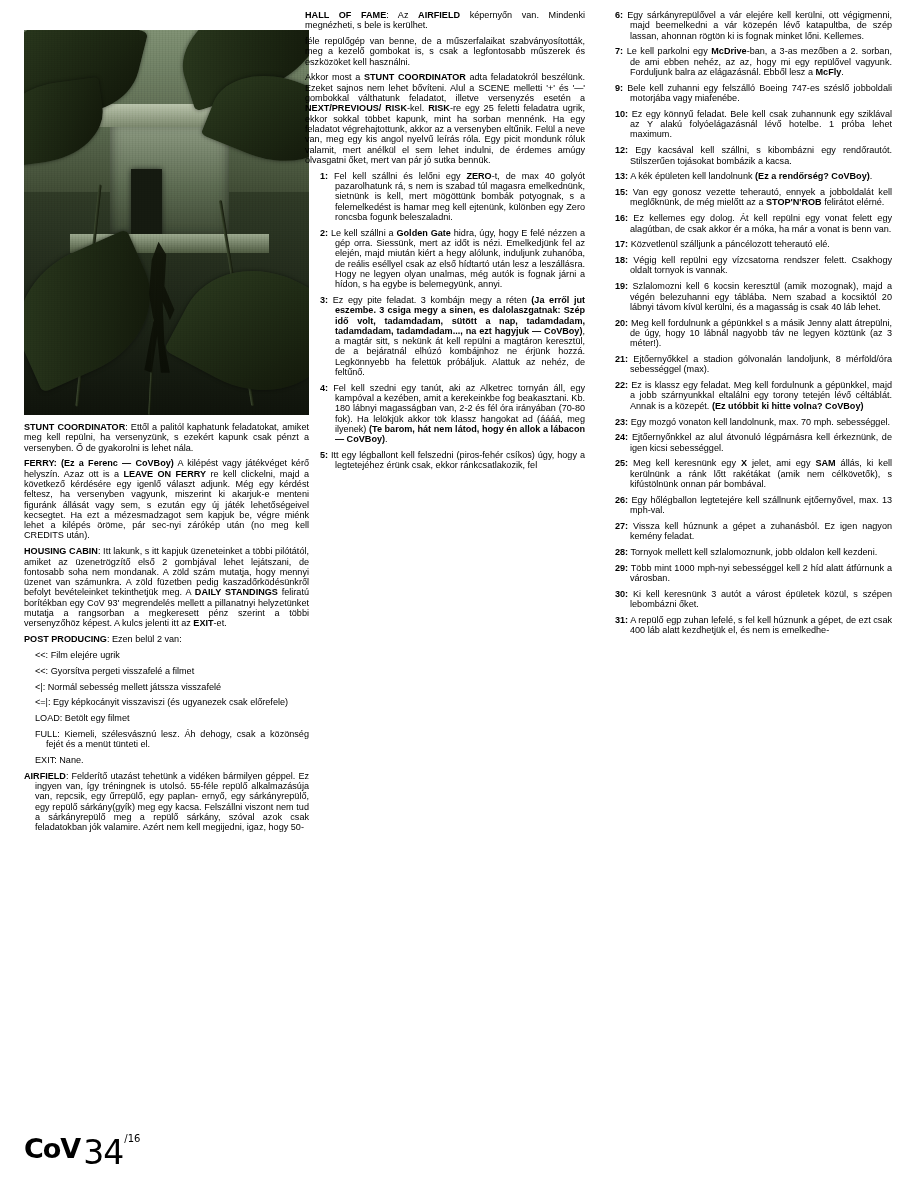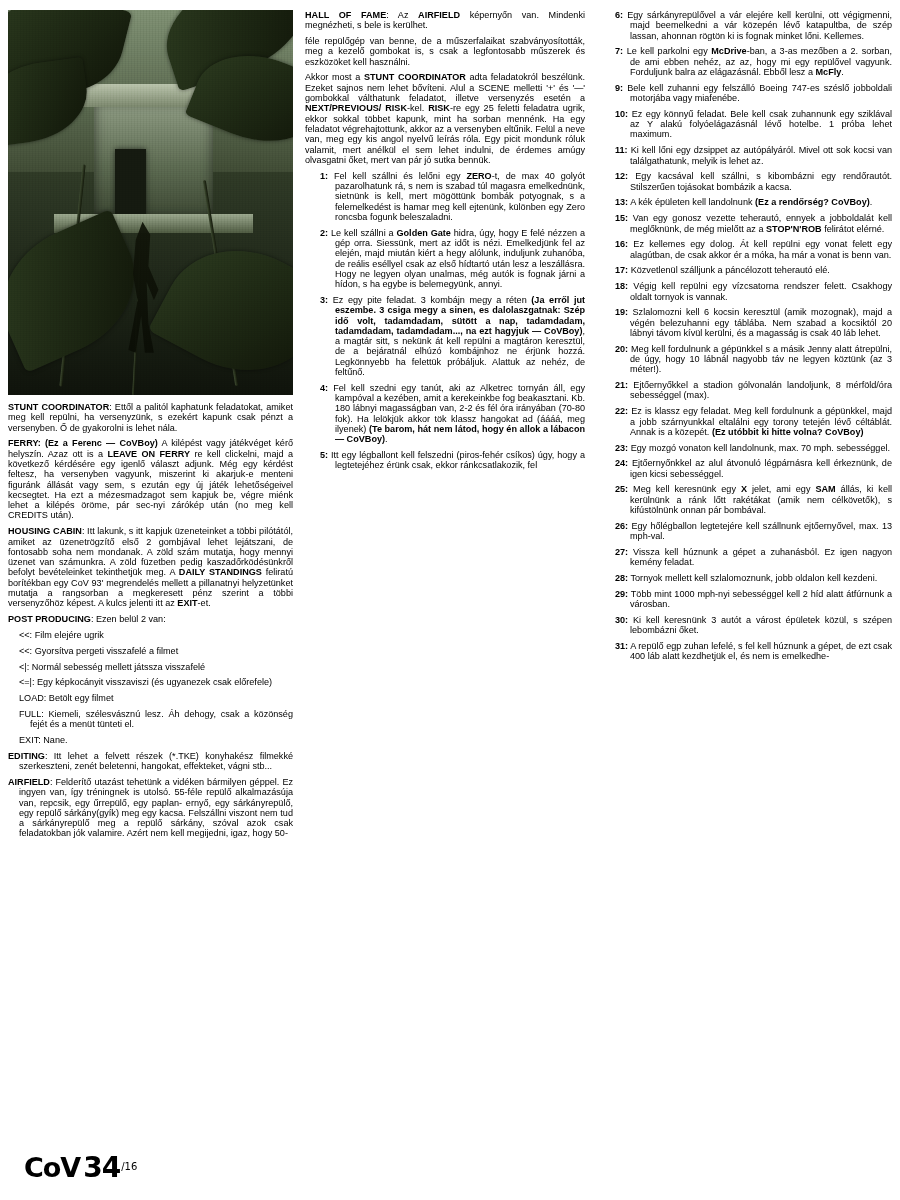--- a/index.html
+++ b/index.html
@@ -23,21 +23,21 @@
   }
   
   .col {
     position: absolute;
     top: 10px;
     font-size: 9.1px;
     line-height: 10.3px;
     text-align: justify;
     hyphens: auto;
   }
-  .col1 { left: 8px;  width: 285px; }
+  .col1 { left: 24px;  width: 285px; margin-top: 20px; }
   .col2 { left: 305px; width: 280px; }
   .col3 { left: 600px; width: 292px; }
 
   
   .photo-wrap {
     position: relative;
     width: 285px;
     height: 385px;
     margin-bottom: 7px;
   }
@@ -126,34 +126,34 @@
     padding-left: 30px;
     text-indent: -15px;
     margin-bottom: 5.5px;
   }
   b { font-weight: bold; }
 
   
   .footer {
     position: absolute;
     left: 24px;
-    bottom: 16px;
+    bottom: 28px;
     display: flex;
-    align-items: center;
+    align-items: flex-start;
   }
   .footer .brand {
     font-family: "DejaVu Sans", sans-serif;
     font-weight: bold;
     font-size: 27px;
     letter-spacing: -1px;
   }
   .footer .num {
     font-family: "DejaVu Sans", sans-serif;
-    font-weight: bold;
-    font-size: 28px;
+    font-weight: normal;
+    font-size: 33px;
     margin-left: 3px;
     letter-spacing: -1px;
   }
   .footer .sub {
     font-family: "DejaVu Sans", sans-serif;
     font-size: 10px;
     margin-left: 1px;
     padding-bottom: 2px;
   }
 </style>
@@ -190,21 +190,20 @@
     <div class="para"><b>POST PRODUCING</b>: Ezen belül 2 van:</div>
     <div>
         <div class="hang2">&lt;&lt;: Film elejére ugrik</div>
         <div class="hang2">&lt;&lt;: Gyorsítva pergeti visszafelé a filmet</div>
         <div class="hang2">&lt;|: Normál sebesség mellett játssza visszafelé</div>
         <div class="hang2">&lt;=|: Egy képkocányit visszaviszi (és ugyanezek csak előrefele)</div>
         <div class="hang2">LOAD: Betölt egy filmet</div>
         <div class="hang2">FULL: Kiemeli, szélesvásznú lesz. Áh dehogy, csak a közönség fejét és a menüt tünteti el.</div>
         <div class="hang2">EXIT: Nane.</div>
       </div>
-    <div class="hang"><b>EDITING</b>: Itt lehet a felvett részek (*.TKE) konyhakész filmekké szerkeszteni, zenét beletenni, hangokat, effekteket, vágni stb...</div>
     <div class="hang"><b>AIRFIELD</b>: Felderítő utazást tehetünk a vidéken bármilyen géppel. Ez ingyen van, így tréningnek is utolsó. 55-féle repülő alkalmazásúja van, repcsik, egy űrrepülő, egy paplan- ernyő, egy sárkányrepülő, egy repülő sárkány(gyík) meg egy kacsa. Felszállni viszont nem tud a sárkányrepülő meg a repülő sárkány, szóval azok csak feladatokban jók valamire. Azért nem kell megijedni, igaz, hogy 50-</div>
   </div>
 
   <div class="col col2">
     <div class="para"><b>HALL OF FAME</b>: Az <b>AIRFIELD</b> képernyőn van. Mindenki megnézheti, s bele is kerülhet.</div>
     <div class="para">féle repülőgép van benne, de a műszerfalaikat szabványosították, meg a kezelő gombokat is, s csak a legfontosabb műszerek és eszközöket kell használni.</div>
     <div class="para">Akkor most a <b>STUNT COORDINATOR</b> adta feladatokról beszélünk. Ezeket sajnos nem lehet bővíteni. Alul a SCENE melletti '+' és '—' gombokkal válthatunk feladatot, illetve versenyzés esetén a <b>NEXT/PREVIOUS/ RISK</b>-kel. <b>RISK</b>-re egy 25 feletti feladatra ugrik, ekkor sokkal többet kapunk, mint ha sorban mennénk. Ha egy feladatot végrehajtottunk, akkor az a versenyben eltűnik. Felül a neve van, meg egy kis angol nyelvű leírás róla. Egy picit mondunk róluk valamit, mert anélkül el sem lehet indulni, de érdemes amúgy olvasgatni őket, mert van pár jó sutka bennük.</div>
     <div>
         <div class="hang3"><b>1:</b> Fel kell szállni és lelőni egy <b>ZERO</b>-t, de max 40 golyót pazarolhatunk rá, s nem is szabad túl magasra emelkednünk, sietnünk is kell, mert mögöttünk bombák potyognak, s a felemelkedést is hamar meg kell ejtenünk, különben egy Zero roncsba fogunk beleszaladni.</div>
         <div class="hang3"><b>2:</b> Le kell szállni a <b>Golden Gate</b> hidra, úgy, hogy E felé nézzen a gép orra. Siessünk, mert az időt is nézi. Emelkedjünk fel az elején, majd miután kiért a hegy alólunk, induljunk zuhanóba, de reális eséllyel csak az első hídtartó után lesz a leszállásra. Hogy ne legyen olyan unalmas, még autók is fognak járni a hídon, s ha egybe is belemegyünk, annyi.</div>
@@ -213,21 +212,20 @@
         <div class="hang3"><b>5:</b> Itt egy légballont kell felszedni (piros-fehér csíkos) úgy, hogy a legtetejéhez érünk csak, ekkor ránkcsatlakozik, fel</div>
       </div>
   </div>
 
   <div class="col col3">
     <div>
         <div class="hang3"><b>6:</b> Egy sárkányrepülővel a vár elejére kell kerülni, ott végigmenni, majd beemelkedni a vár közepén lévő katapultba, de szép lassan, ahonnan rögtön ki is fognak minket lőni. Kellemes.</div>
         <div class="hang3"><b>7:</b> Le kell parkolni egy <b>McDrive</b>-ban, a 3-as mezőben a 2. sorban, de ami ebben nehéz, az az, hogy mi egy repülővel vagyunk. Forduljunk balra az elágazásnál. Ebből lesz a <b>McFly</b>.</div>
         <div class="hang3"><b>9:</b> Bele kell zuhanni egy felszálló Boeing 747-es széslő jobboldali motorjába vagy miafenébe.</div>
         <div class="hang3"><b>10:</b> Ez egy könnyű feladat. Bele kell csak zuhannunk egy sziklával az Y alakú folyóelágazásnál lévő hotelbe. 1 próba lehet maximum.</div>
-        <div class="hang3"><b>11:</b> Ki kell lőni egy dzsippet az autópályáról. Mivel ott sok kocsi van találgathatunk, melyik is lehet az.</div>
         <div class="hang3"><b>12:</b> Egy kacsával kell szállni, s kibombázni egy rendőrautót. Stilszerűen tojásokat bombázik a kacsa.</div>
         <div class="hang3"><b>13:</b> A kék épületen kell landolnunk <b>(Ez a rendőrség? CoVBoy)</b>.</div>
         <div class="hang3"><b>15:</b> Van egy gonosz vezette teherautó, ennyek a jobboldalát kell meglőknünk, de még mielőtt az a <b>STOP'N'ROB</b> felirátot elérné.</div>
         <div class="hang3"><b>16:</b> Ez kellemes egy dolog. Át kell repülni egy vonat felett egy alagútban, de csak akkor ér a móka, ha már a vonat is benn van.</div>
         <div class="hang3"><b>17:</b> Közvetlenül szálljunk a páncélozott teherautó elé.</div>
         <div class="hang3"><b>18:</b> Végig kell repülni egy vízcsatorna rendszer felett. Csakhogy oldalt tornyok is vannak.</div>
         <div class="hang3"><b>19:</b> Szlalomozni kell 6 kocsin keresztül (amik mozognak), majd a végén belezuhanni egy táblába. Nem szabad a kocsiktól 20 lábnyi távom kívül kerülni, és a magasság is csak 40 láb lehet.</div>
         <div class="hang3"><b>20:</b> Meg kell fordulnunk a gépünkkel s a másik Jenny alatt átrepülni, de úgy, hogy 10 lábnál nagyobb táv ne legyen köztünk (az 3 méter!).</div>
         <div class="hang3"><b>21:</b> Ejtőernyőkkel a stadion gólvonalán landoljunk, 8 mérföld/óra sebességgel (max).</div>
         <div class="hang3"><b>22:</b> Ez is klassz egy feladat. Meg kell fordulnunk a gépünkkel, majd a jobb szárnyunkkal eltalálni egy torony tetején lévő céltáblát. Annak is a közepét. <b>(Ez utóbbit ki hitte volna? CoVBoy)</b></div>

